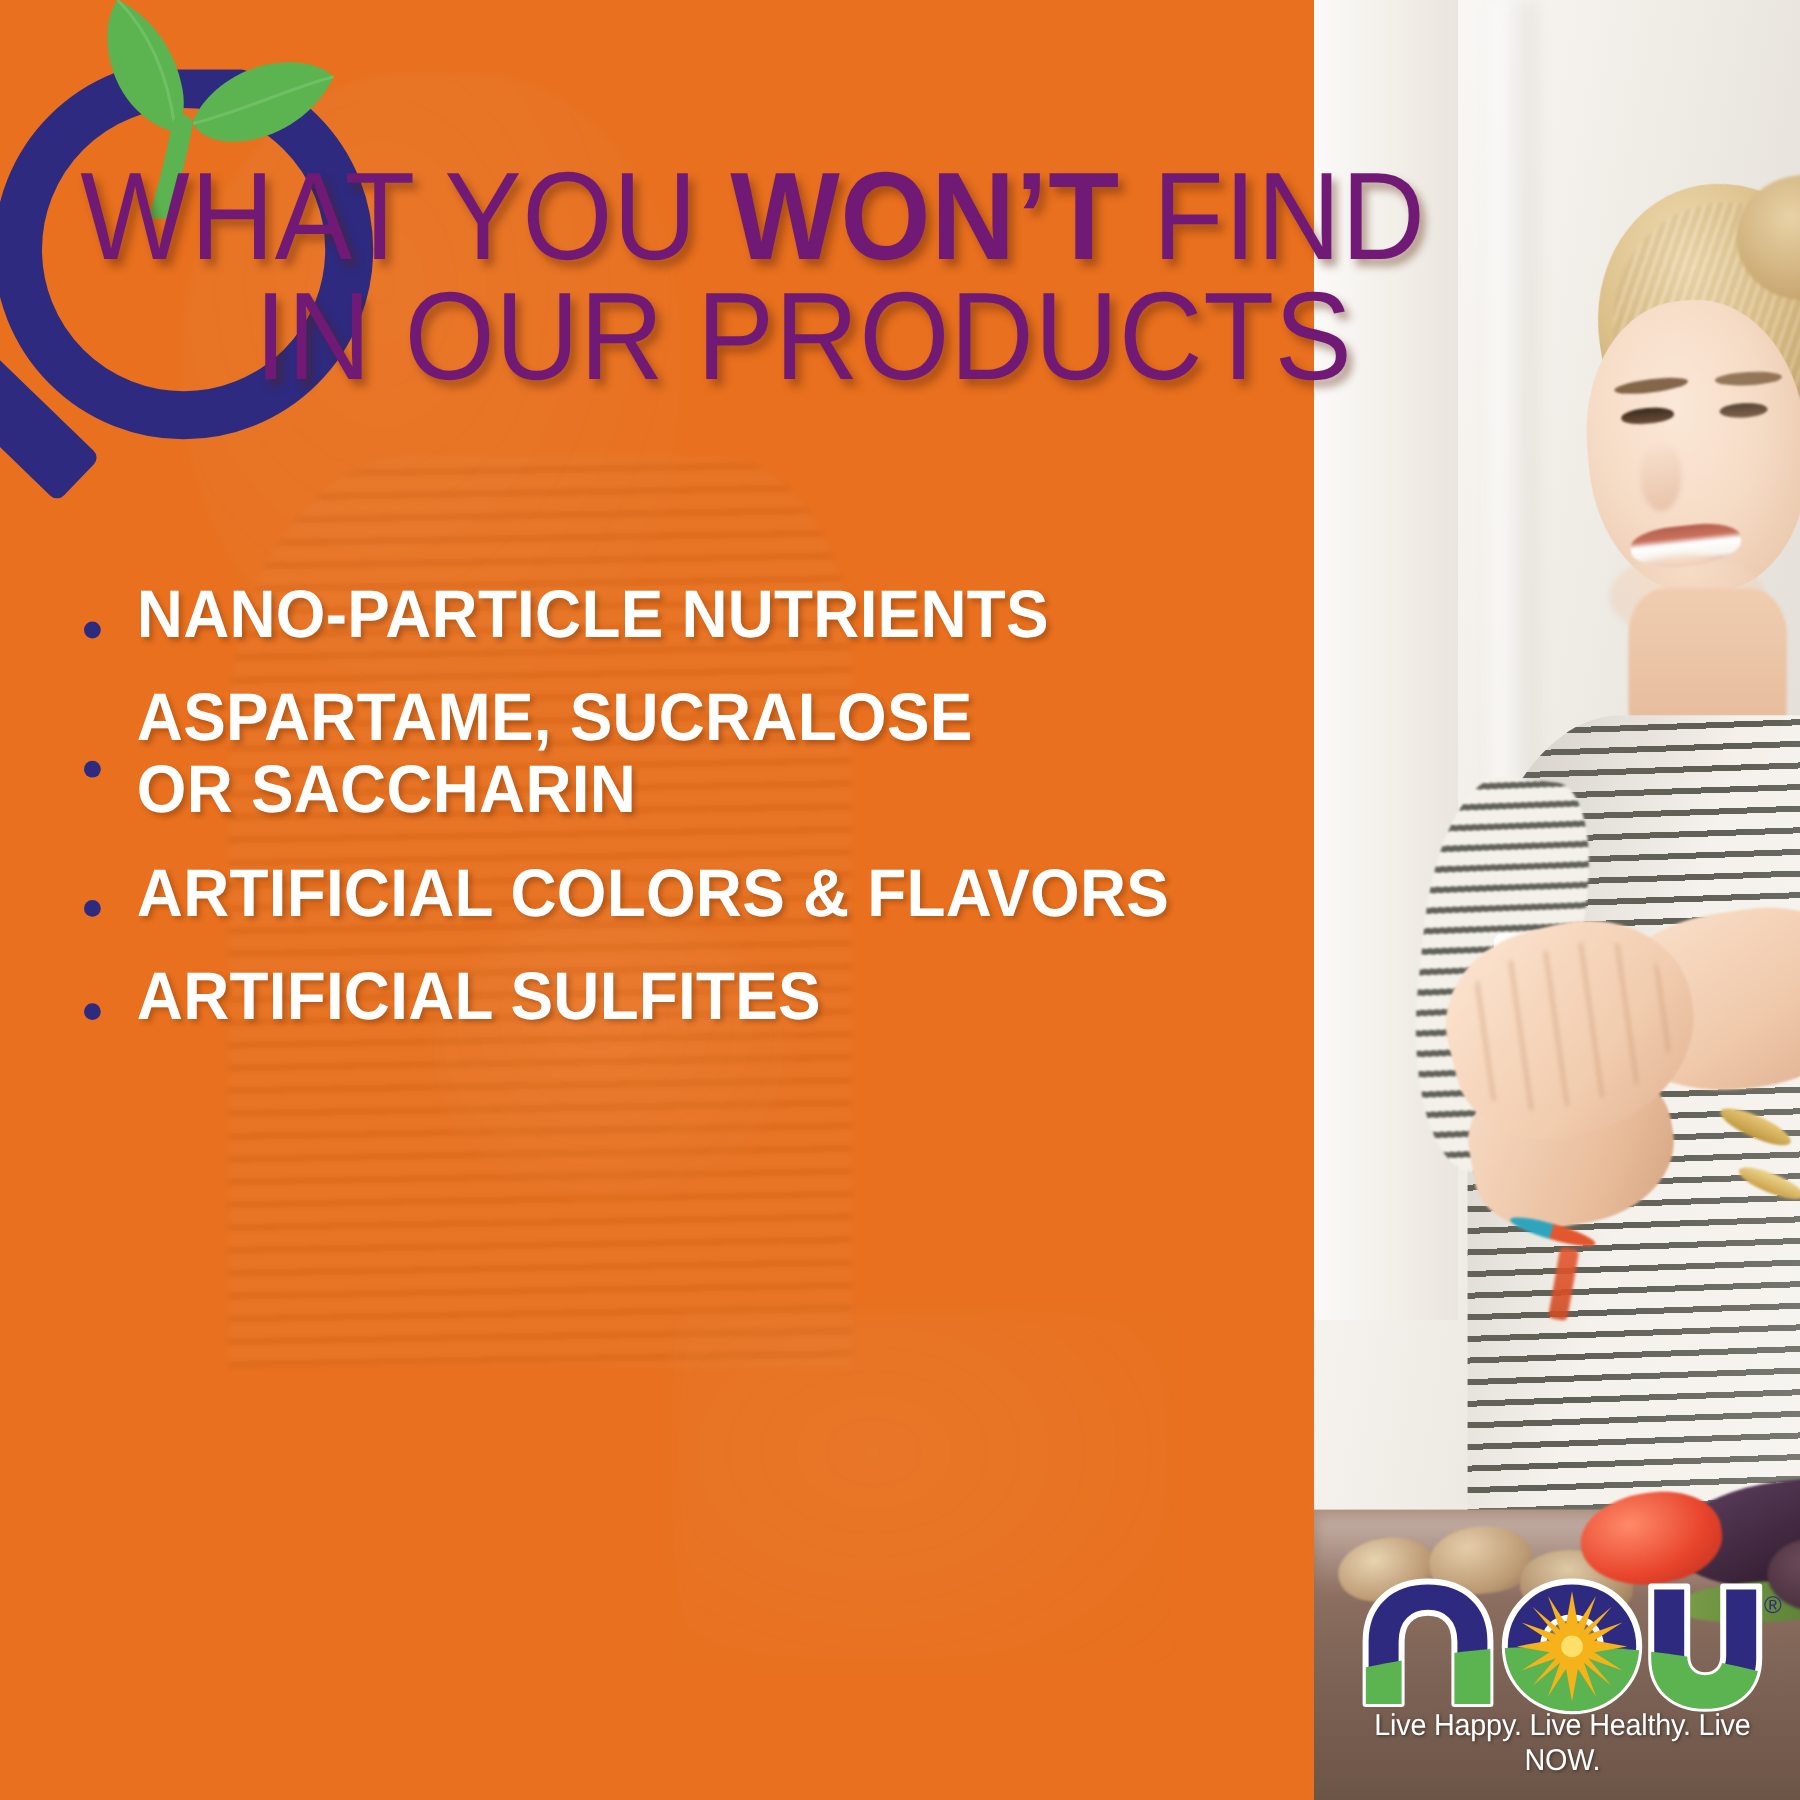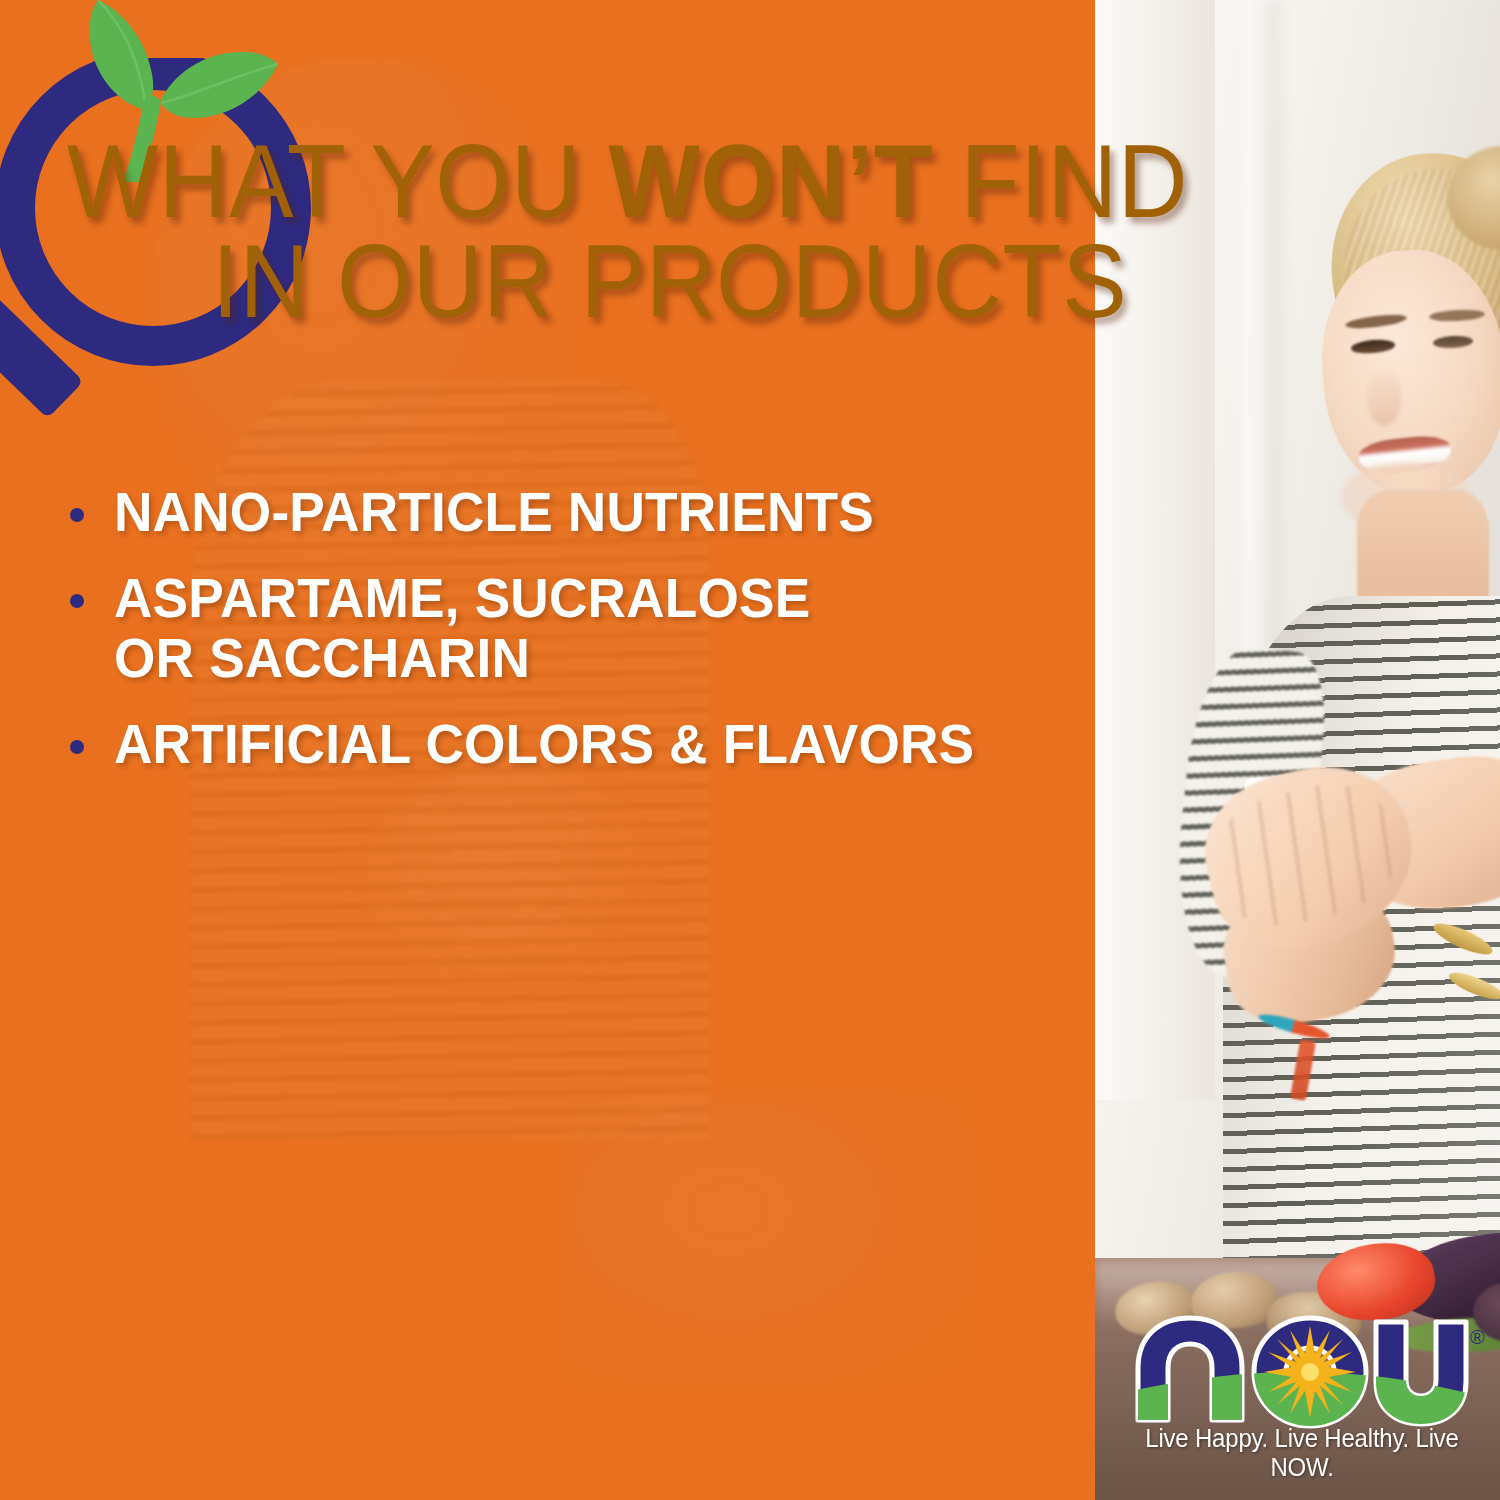--- a/index.html
+++ b/index.html
@@ -423,21 +423,21 @@
     left: 28px; top: -18px;
     width: 300px; height: 200px;
   }
 
   
   .title {
     position: absolute;
     left: 0; top: 132px;
     width: 1400px;
     text-align: left;
-    color: #a16207;
+    color: #701a75;
     line-height: 0.96;
     text-shadow: 5px 6px 7px rgba(88,34,6,0.42);
     z-index: 6;
   }
   .title-line {
     font-size: 104px;
     letter-spacing: 0.5px;
     font-weight: 400;
     font-stretch: condensed;
     white-space: nowrap;
@@ -450,21 +450,21 @@
 
   
   .bullets {
     position: absolute;
     left: 70px; top: 482px;
     width: 1000px;
     z-index: 6;
   }
   .bullet-row {
     display: flex;
-    align-items: flex-start;
+    align-items: center;
     margin-bottom: 26px;
   }
   .bullet-dot {
     flex: 0 0 auto;
     width: 14px; height: 14px;
     border-radius: 50%;
     background: #2e2a7f;
     margin-top: 26px;
     margin-right: 30px;
   }
@@ -590,20 +590,24 @@
       <span class="bullet-text">NANO-PARTICLE NUTRIENTS</span>
     </div>
     <div class="bullet-row">
       <span class="bullet-dot"></span>
       <span class="bullet-text">ASPARTAME, SUCRALOSE
 OR SACCHARIN</span>
     </div>
     <div class="bullet-row">
       <span class="bullet-dot"></span>
       <span class="bullet-text">ARTIFICIAL COLORS &amp; FLAVORS</span>
+    </div>
+    <div class="bullet-row">
+      <span class="bullet-dot"></span>
+      <span class="bullet-text">ARTIFICIAL SULFITES</span>
     </div>
   </div>
 
   <div class="now-logo">
     <svg width="368" height="170" viewBox="0 0 368 170">
       <defs>
         <clipPath id="nowclip">
           <path d="M20 112 L20 60 C20 28 42 10 72 10 C102 10 124 28 124 60
                    L124 112 L94 112 L94 60 C94 44 85 36 72 36
                    C59 36 50 44 50 60 L50 112 Z

